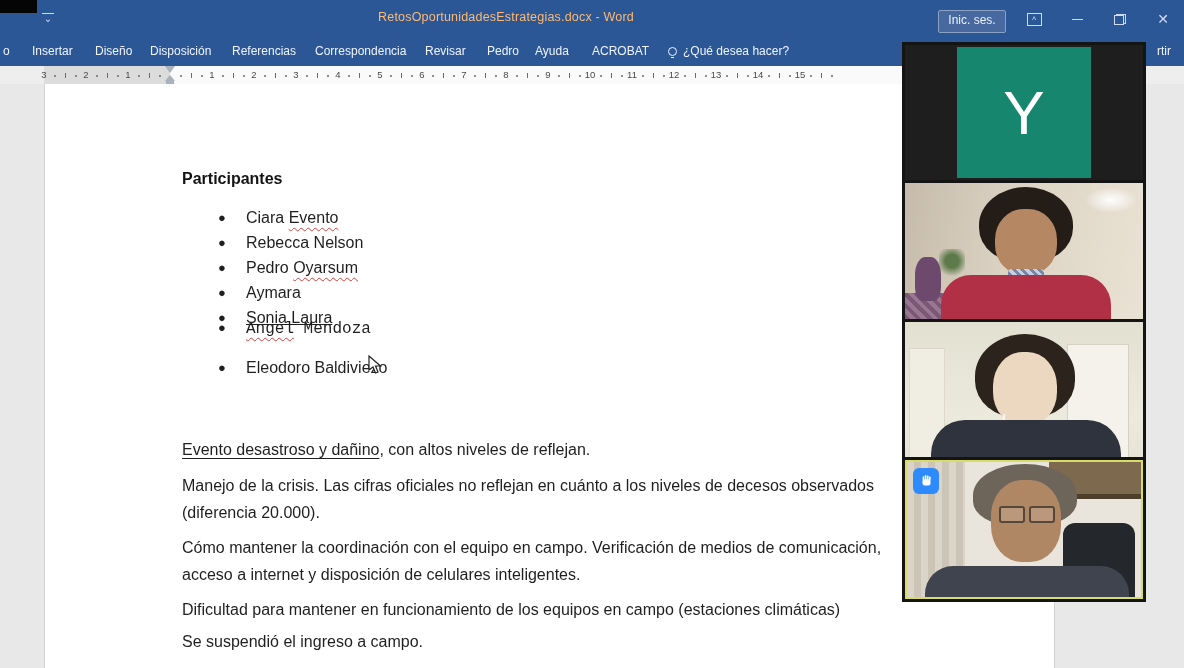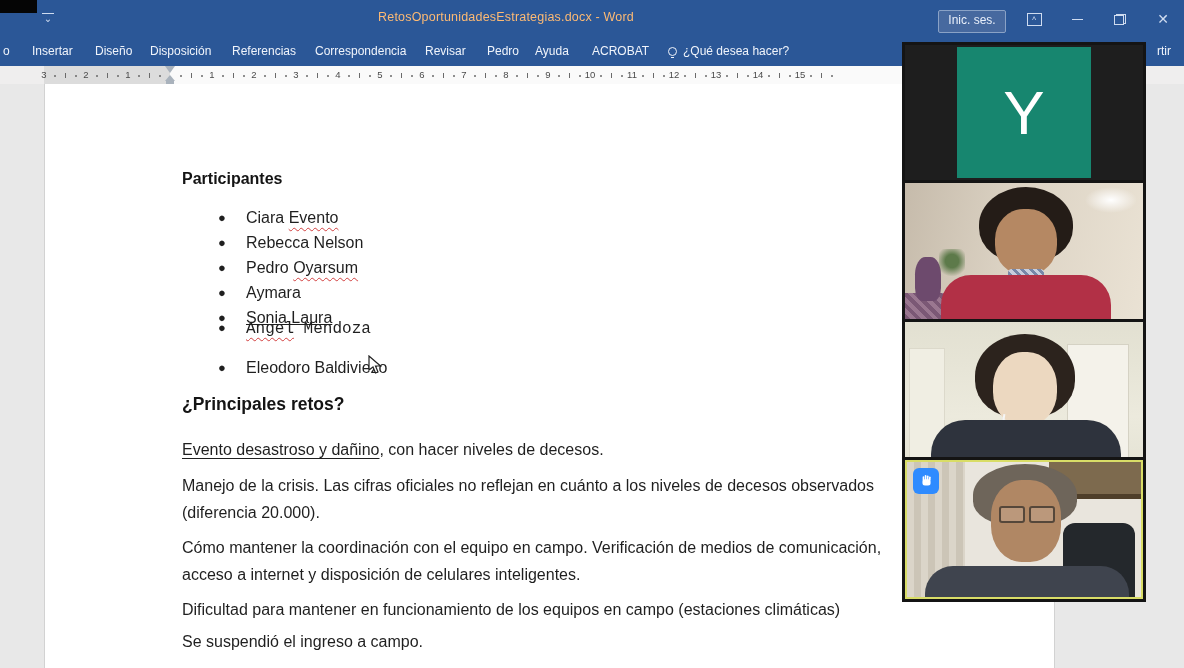--- a/index.html
+++ b/index.html
@@ -230,23 +230,22 @@
     <div class="doc-h1" style="top:86px;">Participantes</div>
     <div id="bullets">
         <div class="li-row" style="top: 125px;"><span class="li-bullet">●</span><span>Ciara </span><span class="sq">Evento</span></div>
         <div class="li-row" style="top: 150px;"><span class="li-bullet">●</span><span>Rebecca Nelson</span></div>
         <div class="li-row" style="top: 175px;"><span class="li-bullet">●</span><span>Pedro </span><span class="sq">Oyarsum</span></div>
         <div class="li-row" style="top: 200px;"><span class="li-bullet">●</span><span>Aymara</span></div>
         <div class="li-row" style="top: 225px; text-decoration: underline;"><span class="li-bullet">●</span><span>Sonia Laura</span></div>
         <div class="li-row" style="top: 236px; font-family: Liberation Mono, monospace;"><span class="li-bullet">●</span><span class="sq">Angel</span><span> Mendoza</span></div>
         <div class="li-row" style="top: 275px;"><span class="li-bullet">●</span><span>Eleodoro Baldiviezo</span></div>
       </div>
-    <div class="doc-h2" style="top:310px;">¿Principales retos?</div>
     <div id="paras">
-        <div class="para" style="top: 352px;"><span class="u-solid">Evento desastroso y dañino</span><span>, con hacer niveles de decesos.</span></div>
+        <div class="para" style="top: 352px;"><span class="u-solid">Evento desastroso y dañino</span><span>, con altos niveles de reflejan.</span></div>
         <div class="para" style="top: 388px;"><span>Manejo de la crisis. Las cifras oficiales no reflejan en cuánto a los niveles de decesos observados
 (diferencia 20.000).</span></div>
         <div class="para" style="top: 450px;"><span>Cómo mantener la coordinación con el equipo en campo. Verificación de medios de comunicación,
 acceso a internet y disposición de celulares inteligentes.</span></div>
         <div class="para" style="top: 512px;"><span>Dificultad para mantener en funcionamiento de los equipos en campo (estaciones climáticas)</span></div>
         <div class="para" style="top: 544px;"><span>Se suspendió el ingreso a campo.</span></div>
       </div>
   </div>
 
   <div class="vpanel" id="vpanel">

